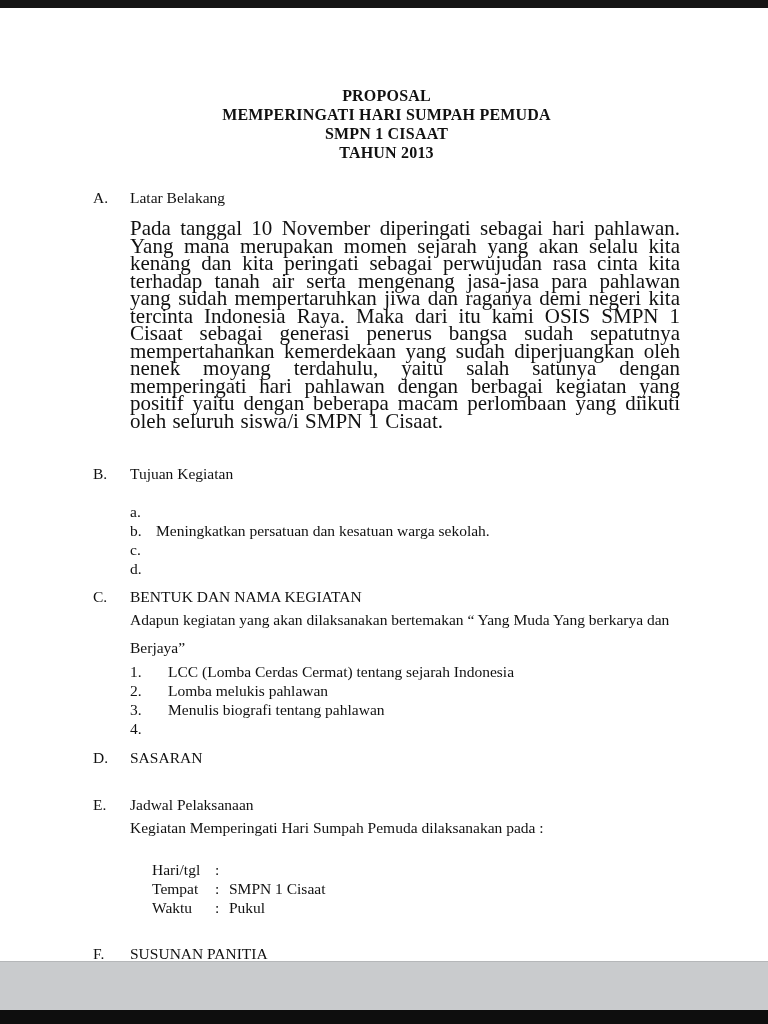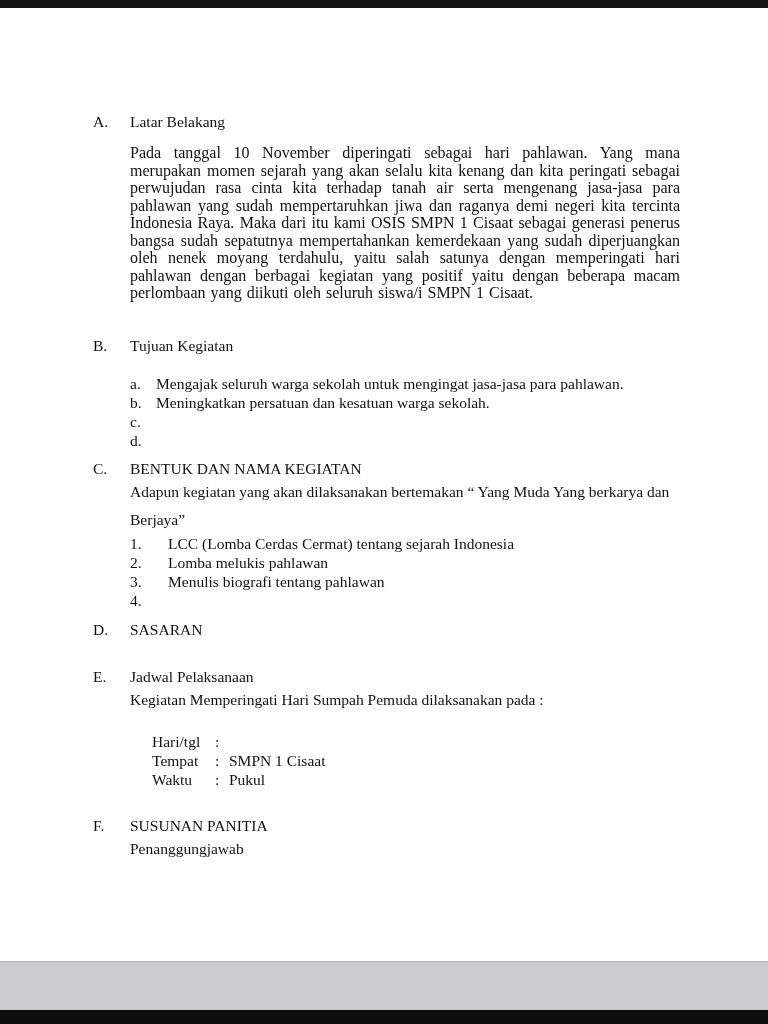--- a/index.html
+++ b/index.html
@@ -42,21 +42,21 @@
   }
   .section { margin-top: 0; }
   .heading-row {
     display: flex;
     font-size: 15.5px;
     line-height: 19px;
   }
   .sec-label { width: 37px; flex: 0 0 37px; }
   .para {
     margin: 13px 0 0 37px;
-    font-size: 16px;
+    font-size: 21px;
     line-height: 17.5px;
     text-align: justify;
     word-spacing: 1px;
   }
   .para-tight {
     margin: 0 0 0 37px;
     font-size: 15.5px;
     line-height: 28px;
   }
   .list { margin: 19px 0 0 37px; }
@@ -85,38 +85,43 @@
   .sec-f { margin-top: 27px; }
 </style>
 </head>
 <body>
 
 <div class="screen">
   <div class="bar-top"></div>
 
   <div class="page">
 
+    <div class="title-block">
+      <div>PROPOSAL</div>
+      <div>MEMPERINGATI HARI SUMPAH PEMUDA</div>
+      <div>SMPN 1 CISAAT</div>
+      <div>TAHUN 2013</div>
+    </div>
 
     <div class="section sec-a">
       <div class="heading-row">
         <span class="sec-label">A.</span>
         <span class="sec-heading">Latar Belakang</span>
       </div>
       <p class="para">Pada tanggal 10 November diperingati sebagai hari pahlawan. Yang mana merupakan momen sejarah yang akan selalu kita kenang dan kita peringati sebagai perwujudan rasa cinta kita terhadap tanah air serta mengenang jasa-jasa para pahlawan yang sudah mempertaruhkan jiwa dan raganya demi negeri kita tercinta Indonesia Raya. Maka dari itu kami OSIS SMPN 1 Cisaat sebagai generasi penerus bangsa sudah sepatutnya mempertahankan kemerdekaan yang sudah diperjuangkan oleh nenek moyang terdahulu, yaitu salah satunya dengan memperingati hari pahlawan dengan berbagai kegiatan yang positif yaitu dengan beberapa macam perlombaan yang diikuti oleh seluruh siswa/i SMPN 1 Cisaat.</p>
     </div>
 
     <div class="section sec-b">
       <div class="heading-row">
         <span class="sec-label">B.</span>
         <span class="sec-heading">Tujuan Kegiatan</span>
       </div>
       <div class="list">
         <div class="list-item">
           <span class="marker-letter">a.</span>
-          <span>Mengajak seluruh warga sekolah untuk mengingat  jasa-jasa para pahlawan.</span>
         </div>
         <div class="list-item">
           <span class="marker-letter">b.</span>
           <span>Meningkatkan persatuan dan kesatuan warga sekolah.</span>
         </div>
         <div class="list-item">
           <span class="marker-letter">c.</span>
         </div>
         <div class="list-item">
           <span class="marker-letter">d.</span>

